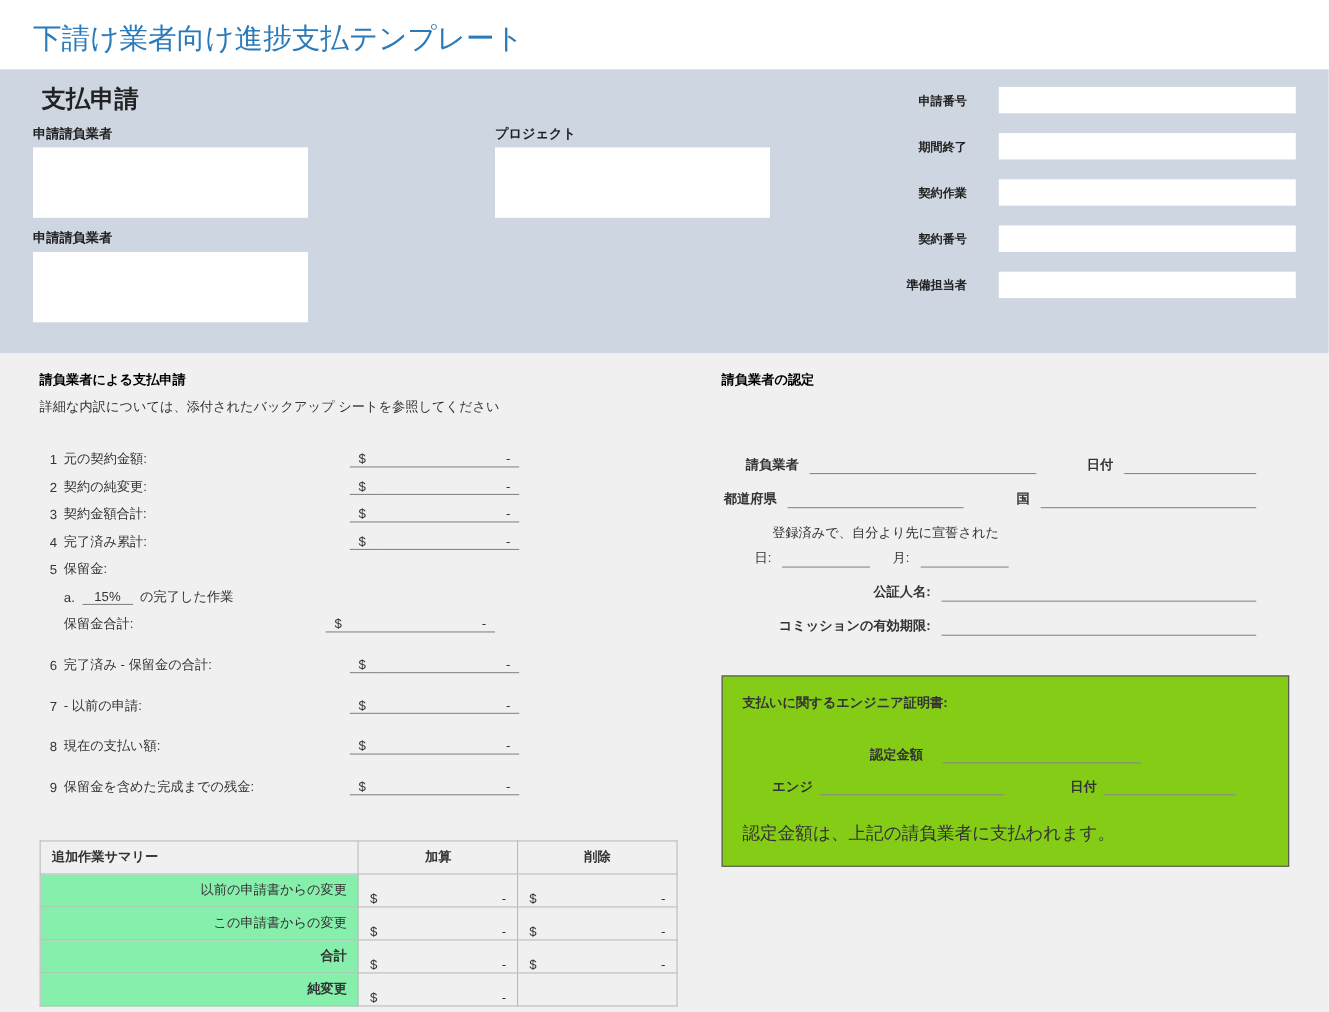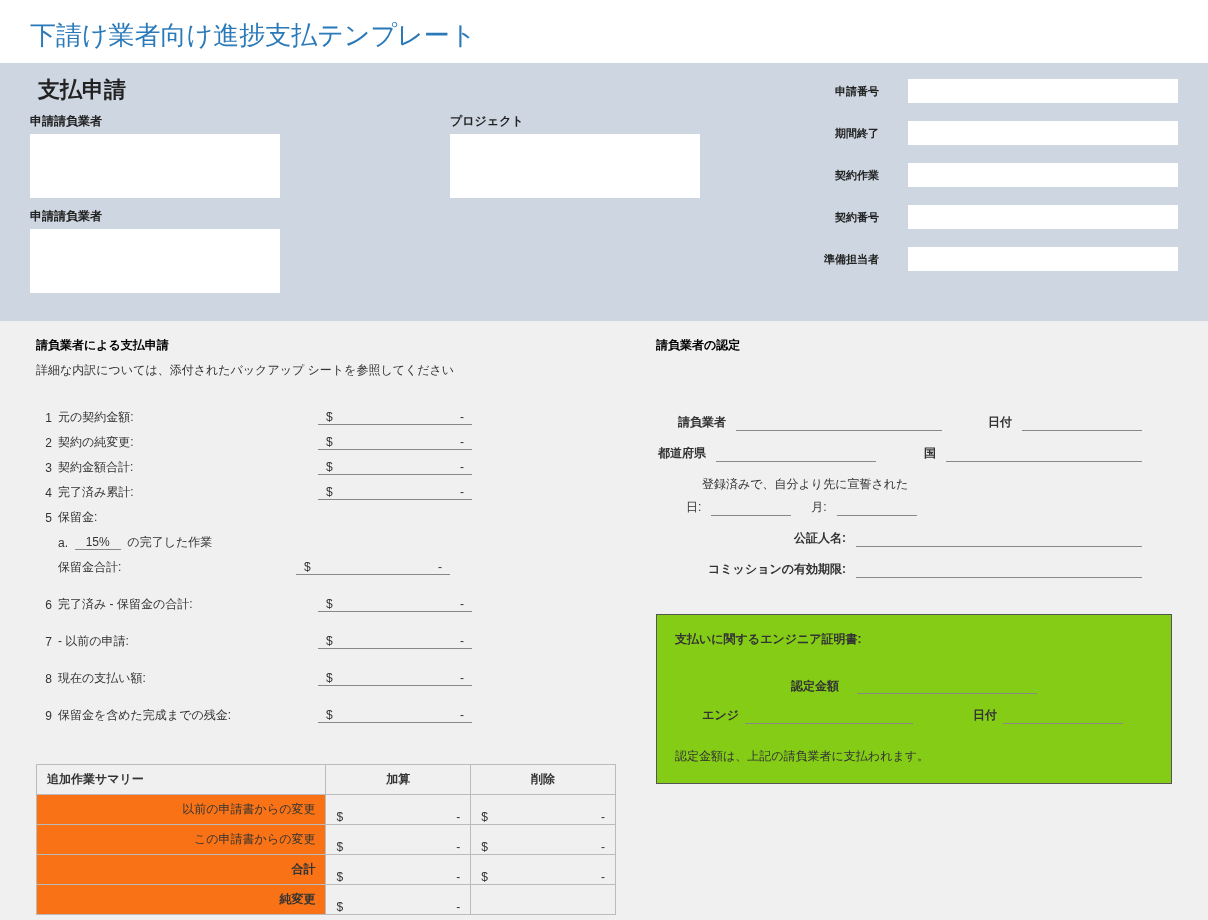--- a/index.html
+++ b/index.html
@@ -42,28 +42,28 @@
 .underline.short { flex: 0 0 120px; }
 .underline.med { flex: 0 0 160px; }
 .cert-text { font-size: 12px; margin-bottom: 6px; }
 
 .eng-box { border: 1px solid #555; padding: 16px 18px 18px; margin-top: 36px; background: #84cc16; }
 .eng-title { font-weight: bold; font-size: 12px; margin-bottom: 30px; }
 .eng-amt-row { display: flex; justify-content: center; margin-bottom: 12px; }
 .eng-amt-label { font-weight: bold; margin-right: 18px; }
 .eng-amt-line { width: 180px; border-bottom: 1px solid #888; height: 16px; }
 .eng-text { font-size: 12px; line-height: 1.5; margin-bottom: 50px; }
-.eng-sign { display: flex; align-items: center; margin-bottom: 24px; }
+.eng-sign { display: flex; margin-bottom: 24px; }
 .eng-sign-label { font-weight: bold; width: 70px; text-align: right; padding-right: 6px; }
-.eng-footer { font-size: 12px; }
+.eng-footer { font-size: 16px; }
 
 .summary-table { width: 580px; border-collapse: collapse; margin-top: 40px; }
 .summary-table td, .summary-table th { border: 1px solid #bbb; padding: 6px 10px; font-size: 12px; height: 28px; margin-top: 38px; }
 .summary-table th { font-weight: bold; text-align: center; background: #f0f0f0; }
-.summary-table .row-label { text-align: right; font-weight: normal; background: #f97316; }
+.summary-table .row-label { text-align: right; font-weight: normal; background: #86efac; }
 .summary-table .row-label.bold { font-weight: bold; }
 .summary-table .money { position: relative; }
 .summary-table .money .d { position: absolute; left: 10px; }
 .summary-table .money .v { position: absolute; right: 10px; }
 </style>
 </head>
 <body>
 
 <div class="page-title">下請け業者向け進捗支払テンプレート</div>
 

